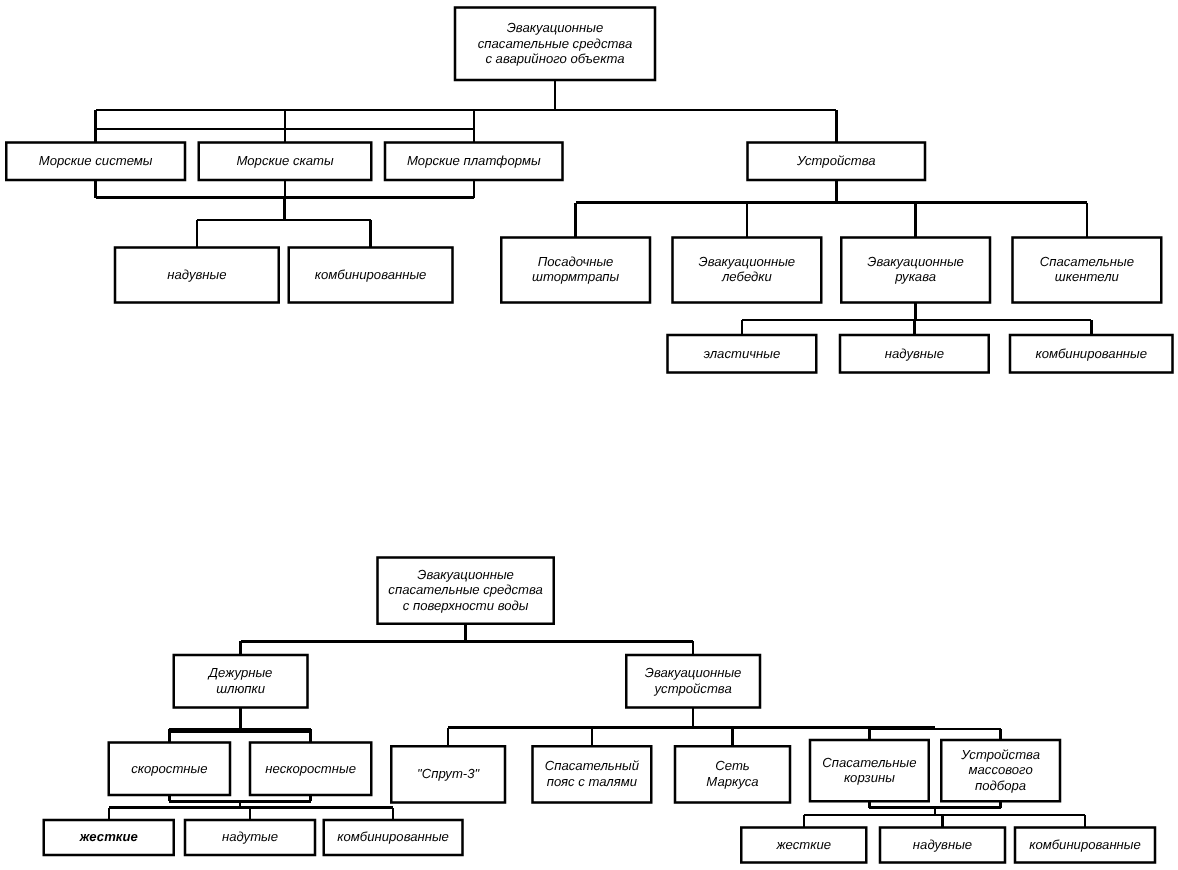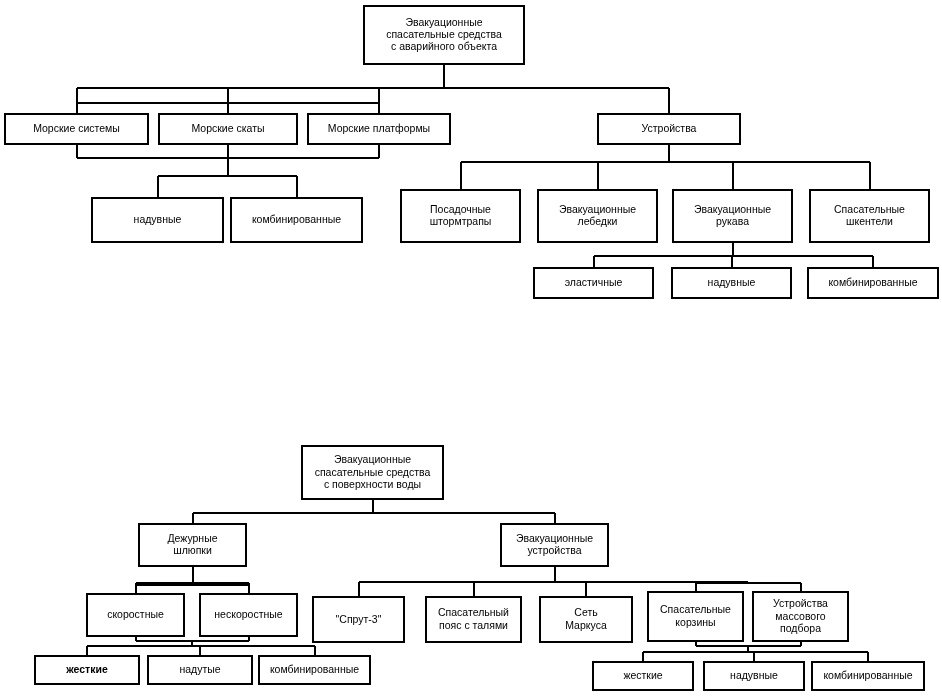--- a/index.html
+++ b/index.html
@@ -11,20 +11,21 @@
     width: 942px;
     height: 696px;
     font-family: "Liberation Sans", sans-serif;
     color: #000000;
     overflow: hidden;
   }
   #diagram-root {
     position: relative;
     width: 942px;
     height: 696px;
+    font-style: italic;
   }
   svg#tree-svg {
     position: absolute;
     left: 0;
     top: 0;
     width: 942px;
     height: 696px;
     display: block;
   }
   .node-rect {

